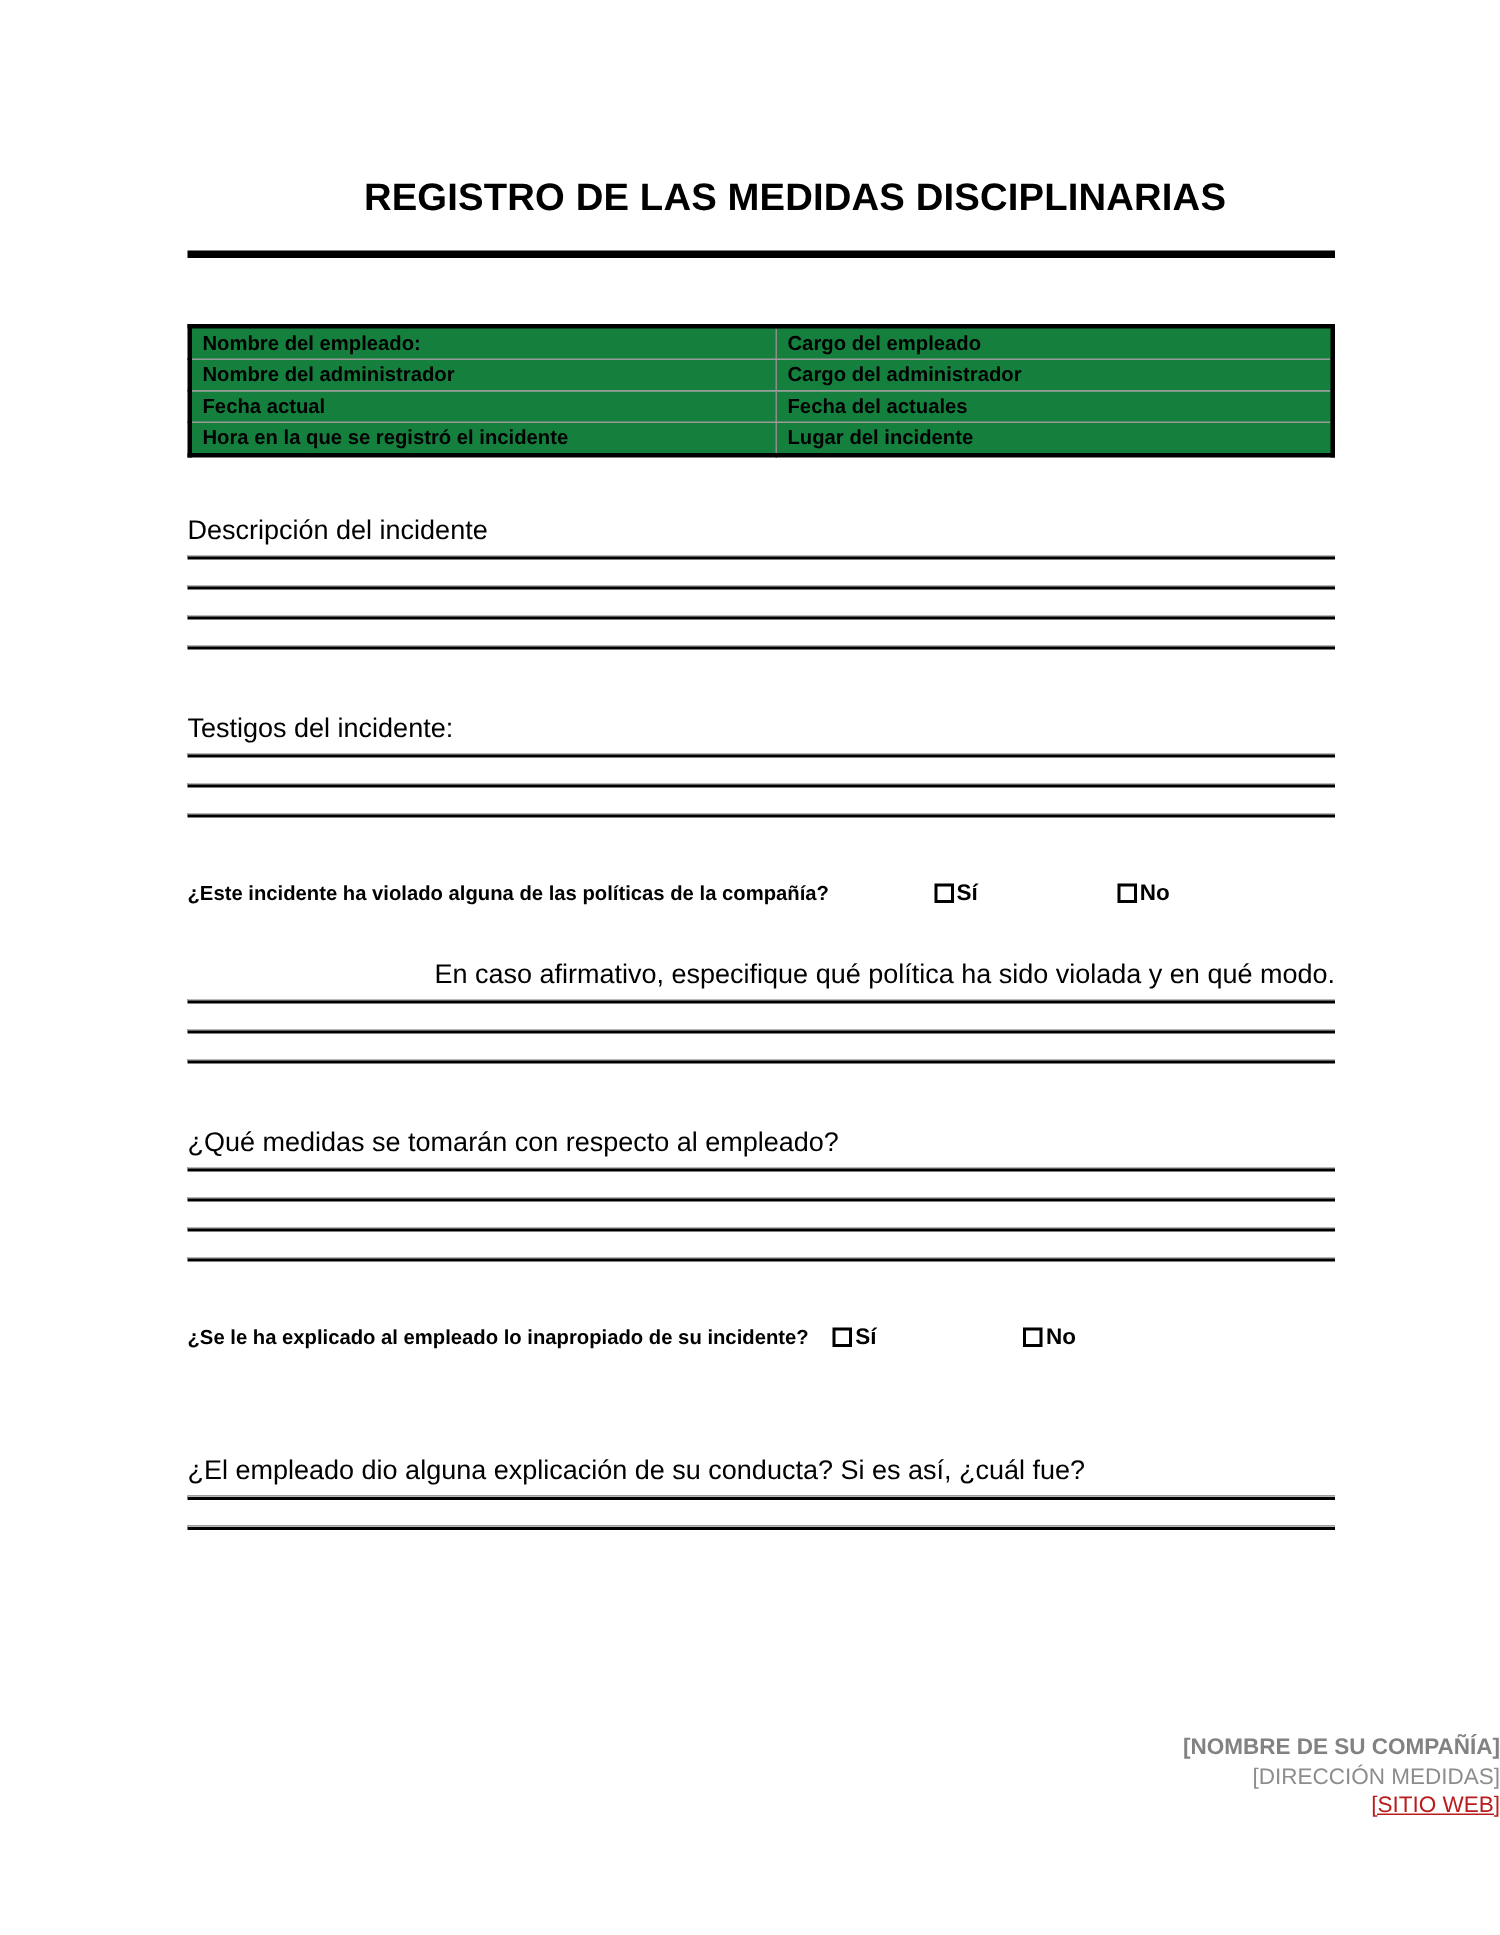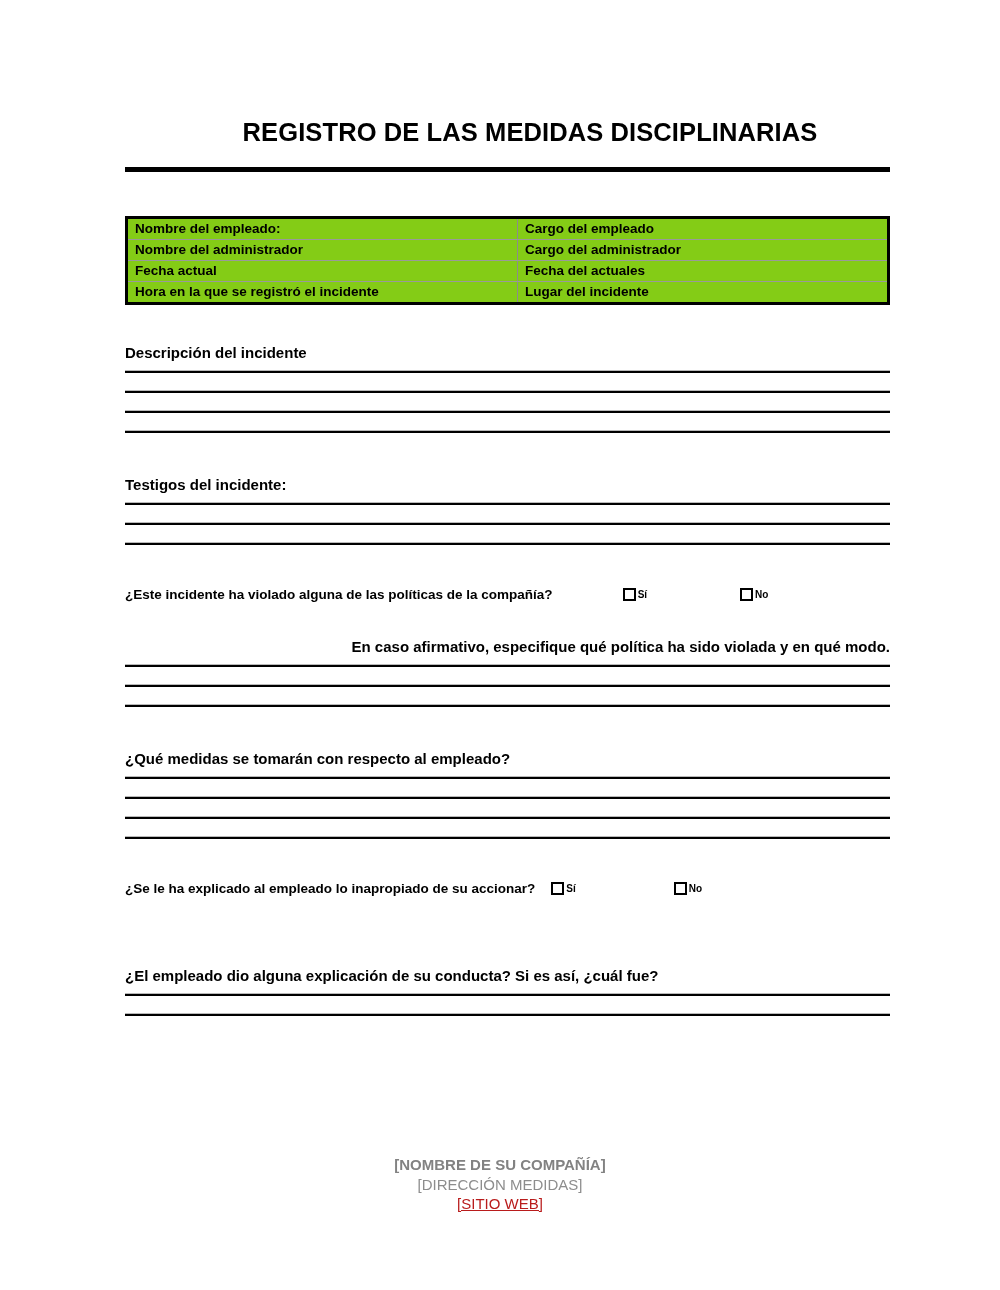--- a/index.html
+++ b/index.html
@@ -45,43 +45,43 @@
 
   
   .info-table-wrap { margin-top: 44px; }
   table.info-table {
     border-collapse: collapse;
     width: 765px;
     border: 3px solid #000000;
     table-layout: fixed;
   }
   table.info-table td {
-    background: #84cc16;
+    background: #15803d;
     border-bottom: 1px solid #9a9a9a;
     border-top: 1px solid #cfcfcf;
     font-size: 13.5px;
     font-weight: bold;
     padding: 3px 0 3px 7px;
     height: 14px;
     line-height: 14px;
     vertical-align: middle;
     white-space: nowrap;
   }
   table.info-table td.col-left {
     width: 382px;
     border-right: 1px solid #8c8c8c;
   }
   table.info-table tr:last-child td { border-bottom: none; }
   table.info-table tr:first-child td { border-top: none; }
 
   
   .section { width: 765px; }
   .section-label {
-    font-size: 15px;
-    font-weight: bold;
+    font-size: 18px;
+    font-weight: normal;
     line-height: 16px;
     white-space: nowrap;
   }
   .lines { margin-top: 9px; }
   .rule-line {
     height: 2px;
     background: #000000;
     border-top: 1px solid #b9b9b9;
     margin-bottom: 17px;
   }
@@ -93,42 +93,42 @@
     display: flex;
     align-items: center;
     font-size: 13.5px;
     font-weight: bold;
     white-space: nowrap;
   }
   .qrow .q-text { flex: 0 0 auto; }
   .opt {
     display: inline-flex;
     align-items: center;
-    font-size: 10px;
+    font-size: 15px;
     font-weight: bold;
   }
   .cbox {
     display: inline-block;
     width: 9px;
     height: 9px;
     border: 2px solid #000000;
     box-sizing: content-box;
     margin-right: 2px;
     position: relative;
     top: 0px;
     background: #ffffff;
   }
 
   
   .footer {
     position: absolute;
     left: 0;
     top: 1155px;
     width: 1000px;
-    text-align: center;
+    text-align: right;
     color: #8a8a8a;
     font-size: 15px;
     line-height: 19.5px;
   }
   .footer .f-company { font-weight: bold; color: #828282; }
   .footer .f-line { color: #8d8d8d; }
   .footer .f-link {
     color: #b91c1c;
     text-decoration: underline;
   }
@@ -211,21 +211,21 @@
     <div class="section-label">¿Qué medidas se tomarán con respecto al empleado?</div>
     <div class="lines">
       <div class="rule-line"></div>
       <div class="rule-line"></div>
       <div class="rule-line"></div>
       <div class="rule-line"></div>
     </div>
   </div>
 
   <div class="qrow" style="margin-top:42px;">
-    <span class="q-text">¿Se le ha explicado al empleado lo inapropiado de su accionar?</span>
+    <span class="q-text">¿Se le ha explicado al empleado lo inapropiado de su incidente?</span>
     <span class="opt" style="margin-left:16px;">
       <span class="cbox"></span>
       <span>Sí</span>
     </span>
     <span class="opt" style="margin-left:98px;">
       <span class="cbox"></span>
       <span>No</span>
     </span>
   </div>
 

